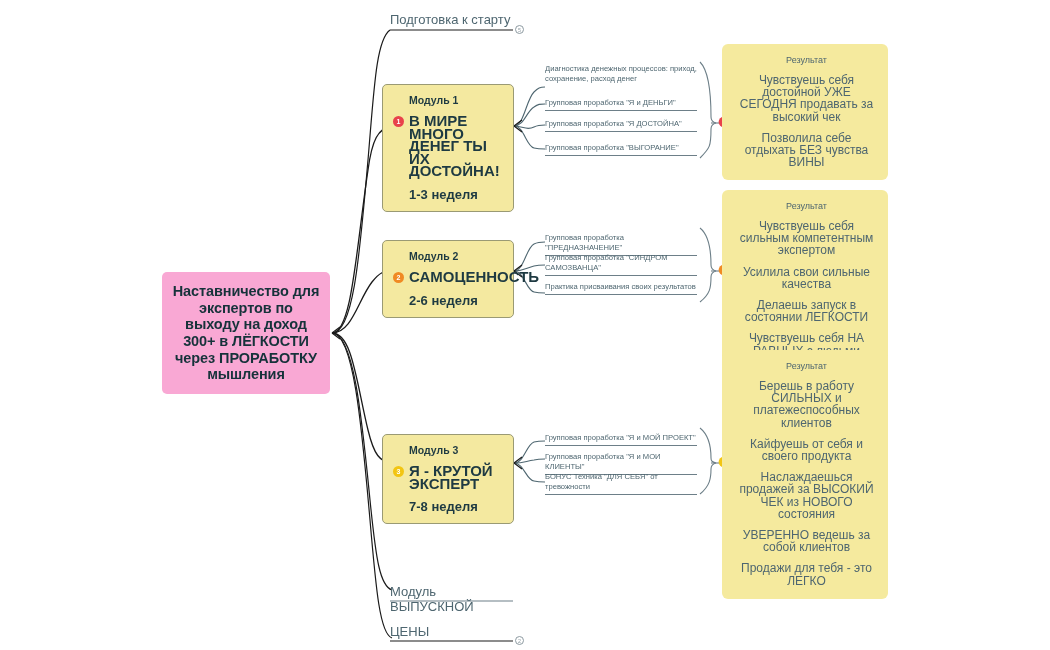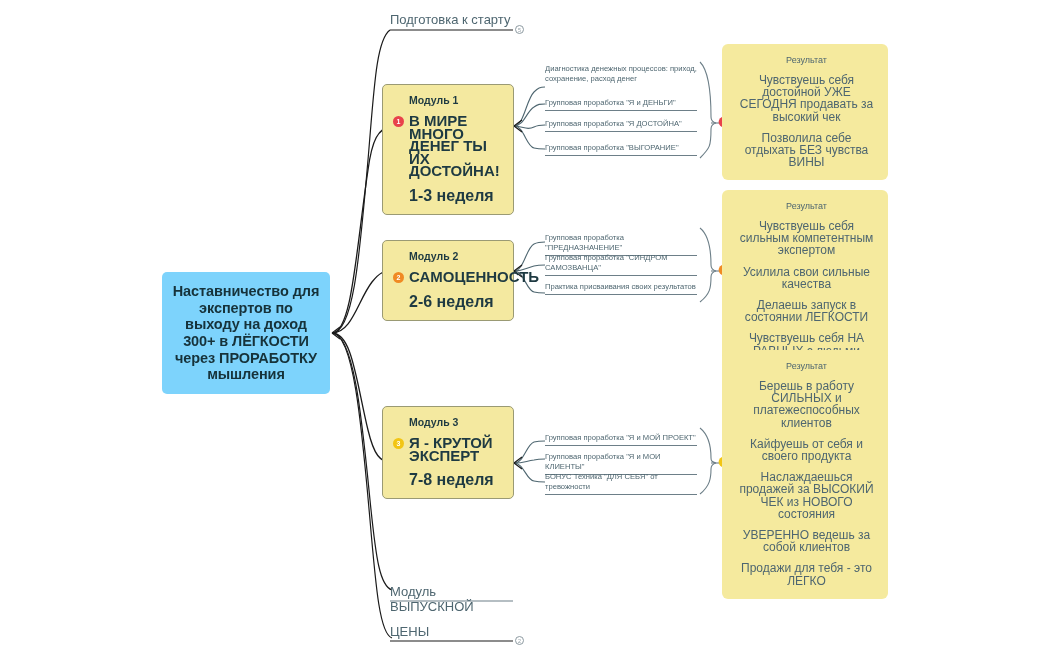--- a/index.html
+++ b/index.html
@@ -31,21 +31,21 @@
     pointer-events: none;
   }
 
   
   .central {
     position: absolute;
     left: 162px;
     top: 272px;
     width: 168px;
     height: 122px;
-    background: #7dd3fc;
+    background: #f9a8d4;
     border-radius: 5px;
     display: flex;
     align-items: center;
     justify-content: center;
     text-align: center;
     box-sizing: border-box;
     padding: 6px 8px;
   }
   .central-text {
     font-size: 14.5px;
@@ -79,21 +79,21 @@
     margin-bottom: 9px;
   }
   .module-main {
     font-size: 15px;
     font-weight: bold;
     color: #1e3a42;
     line-height: 12.5px;
     flex: 1;
   }
   .module-weeks {
-    font-size: 16px;
+    font-size: 13px;
     font-weight: bold;
     color: #1e3a42;
     margin-left: 16px;
   }
 
   
   .bullet {
     width: 11px;
     height: 11px;
     border-radius: 50%;
@@ -291,21 +291,21 @@
     <circle cx="6" cy="6" r="2" fill="#ffffff"></circle>
   </svg>
   <div class="result" style="left:722px; top:190px;">
     <div class="result-title">Результат</div>
     <div class="result-line">Чувствуешь себя сильным компетентным экспертом</div>
     <div class="result-line">Усилила свои сильные качества</div>
     <div class="result-line">Делаешь запуск в состоянии ЛЕГКОСТИ</div>
     <div class="result-line">Чувствуешь себя НА РАВНЫХ с людьми</div>
   </div>
 
-  <div class="module" style="left:382px; top:406px;">
+  <div class="module" style="left:382px; top:434px;">
     <div class="module-title">Модуль 3</div>
     <div class="module-main-row">
       <span class="bullet yellow">3</span>
       <span class="module-main">Я - КРУТОЙ ЭКСПЕРТ</span>
     </div>
     <div class="module-weeks">7-8 неделя</div>
   </div>
 
   <div class="subitem underlined" style="left:545px; top:433px; width:152px;">Групповая проработка "Я и МОЙ ПРОЕКТ"</div>
   <div class="subitem underlined" style="left:545px; top:452px; width:152px;">Групповая проработка "Я и МОИ КЛИЕНТЫ"</div>

